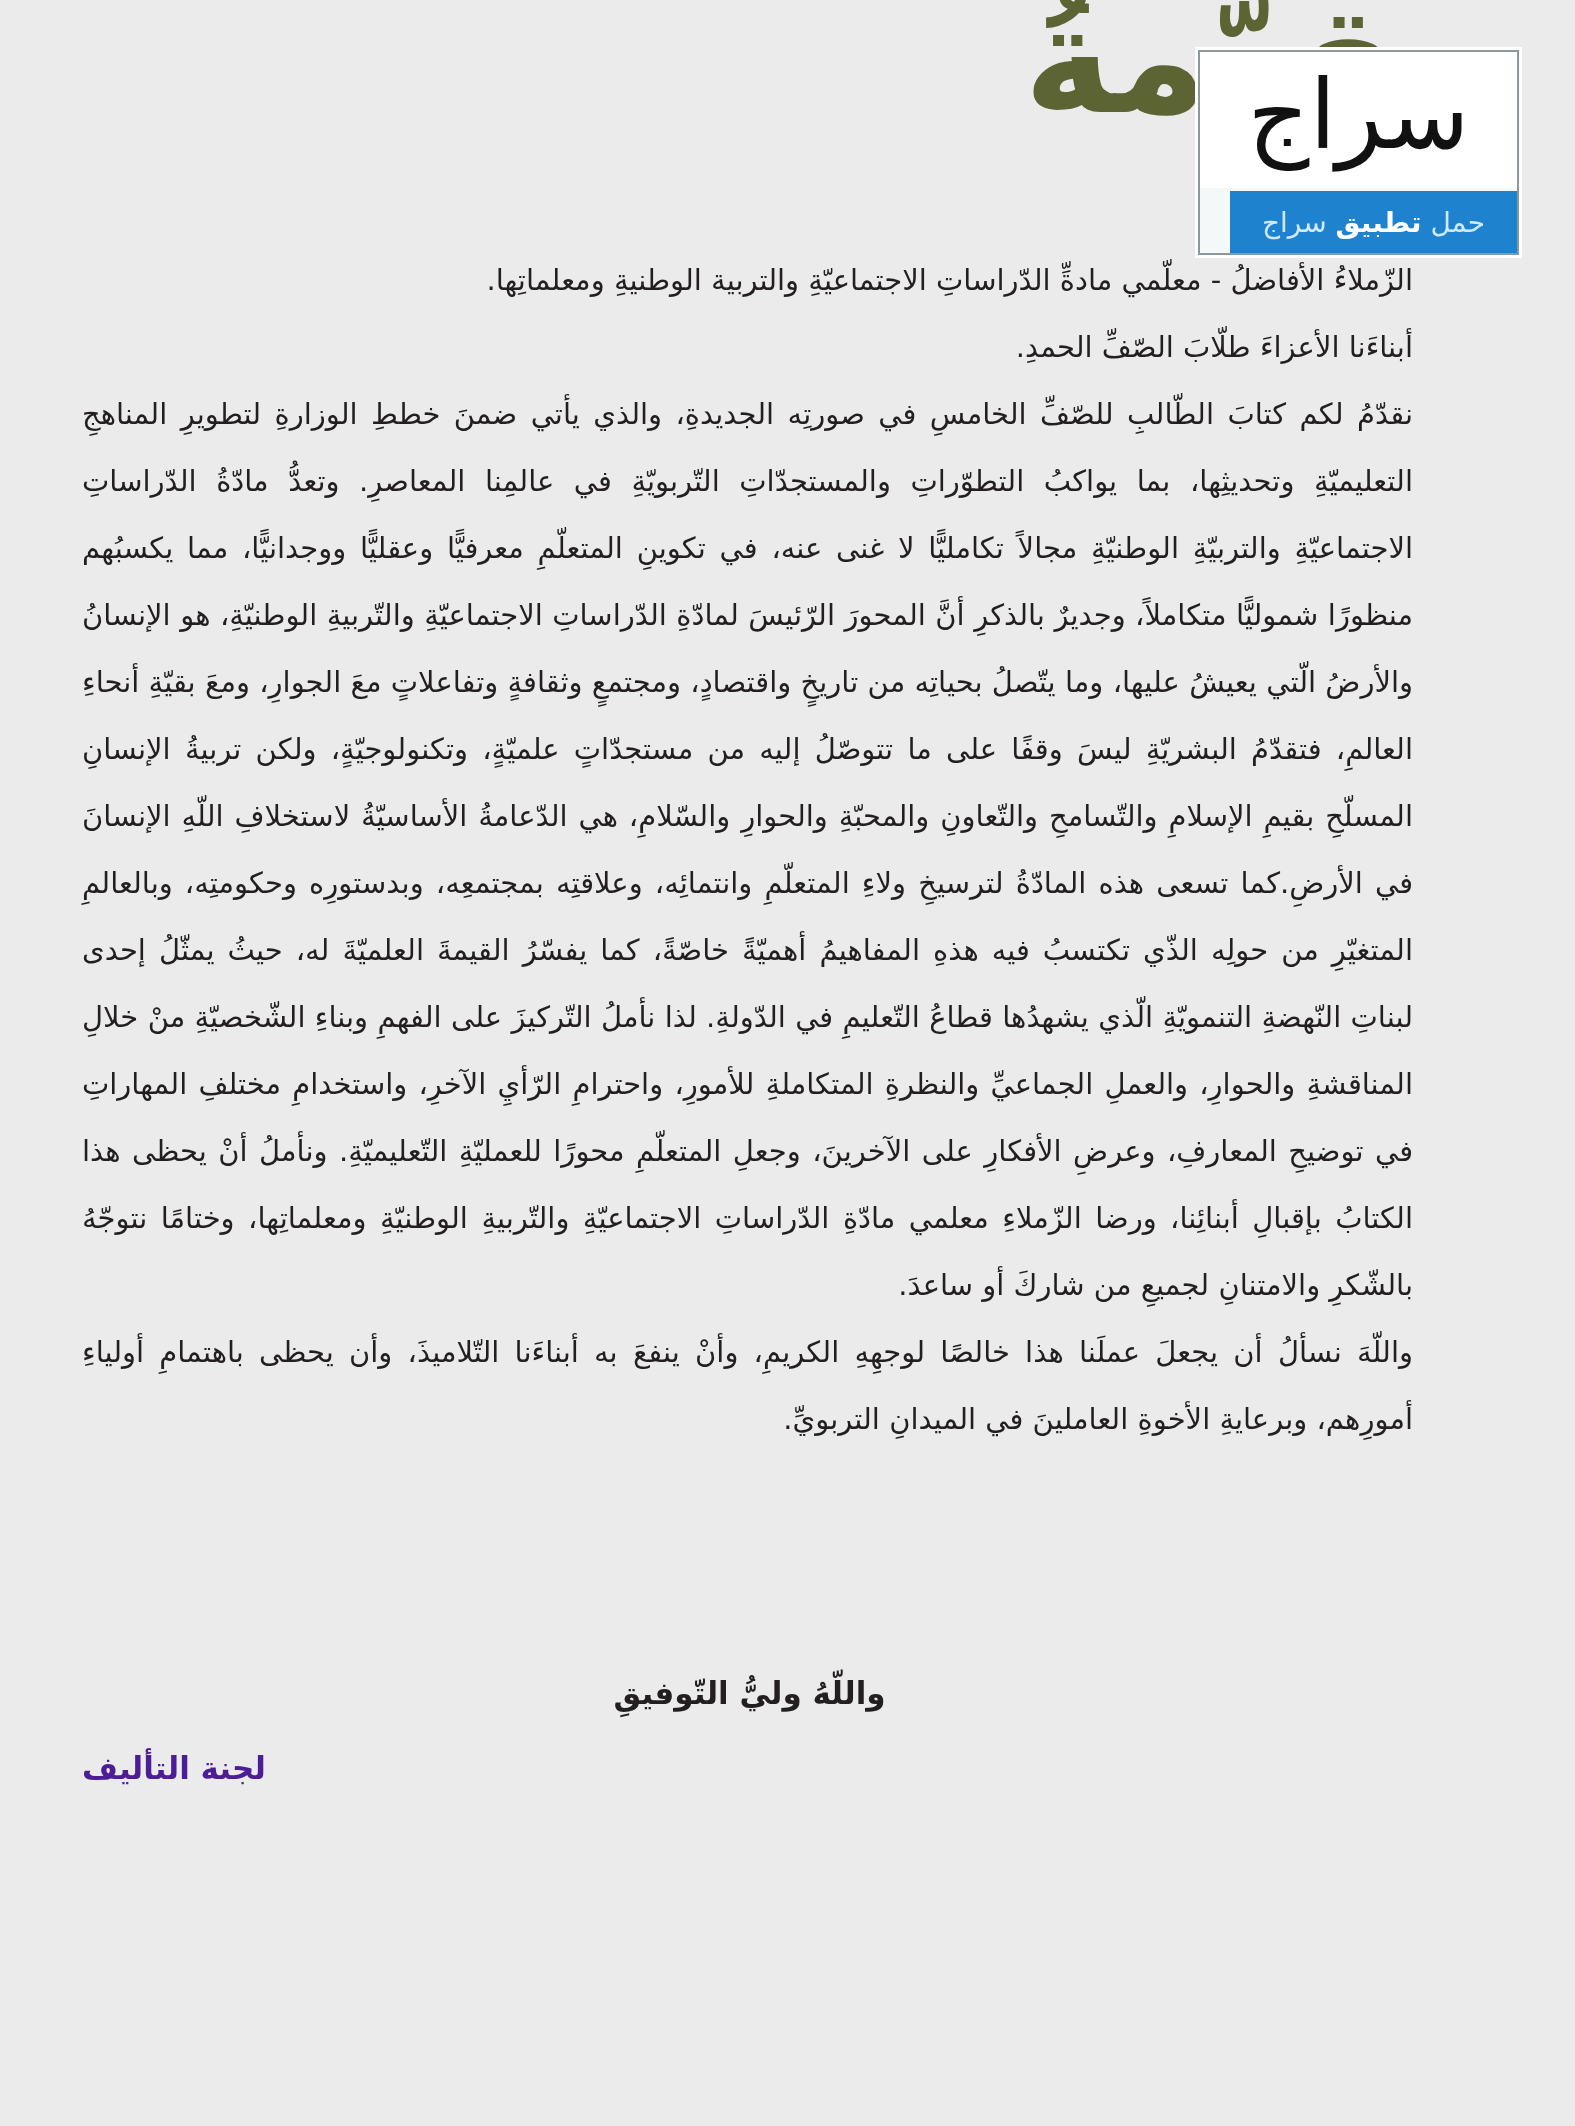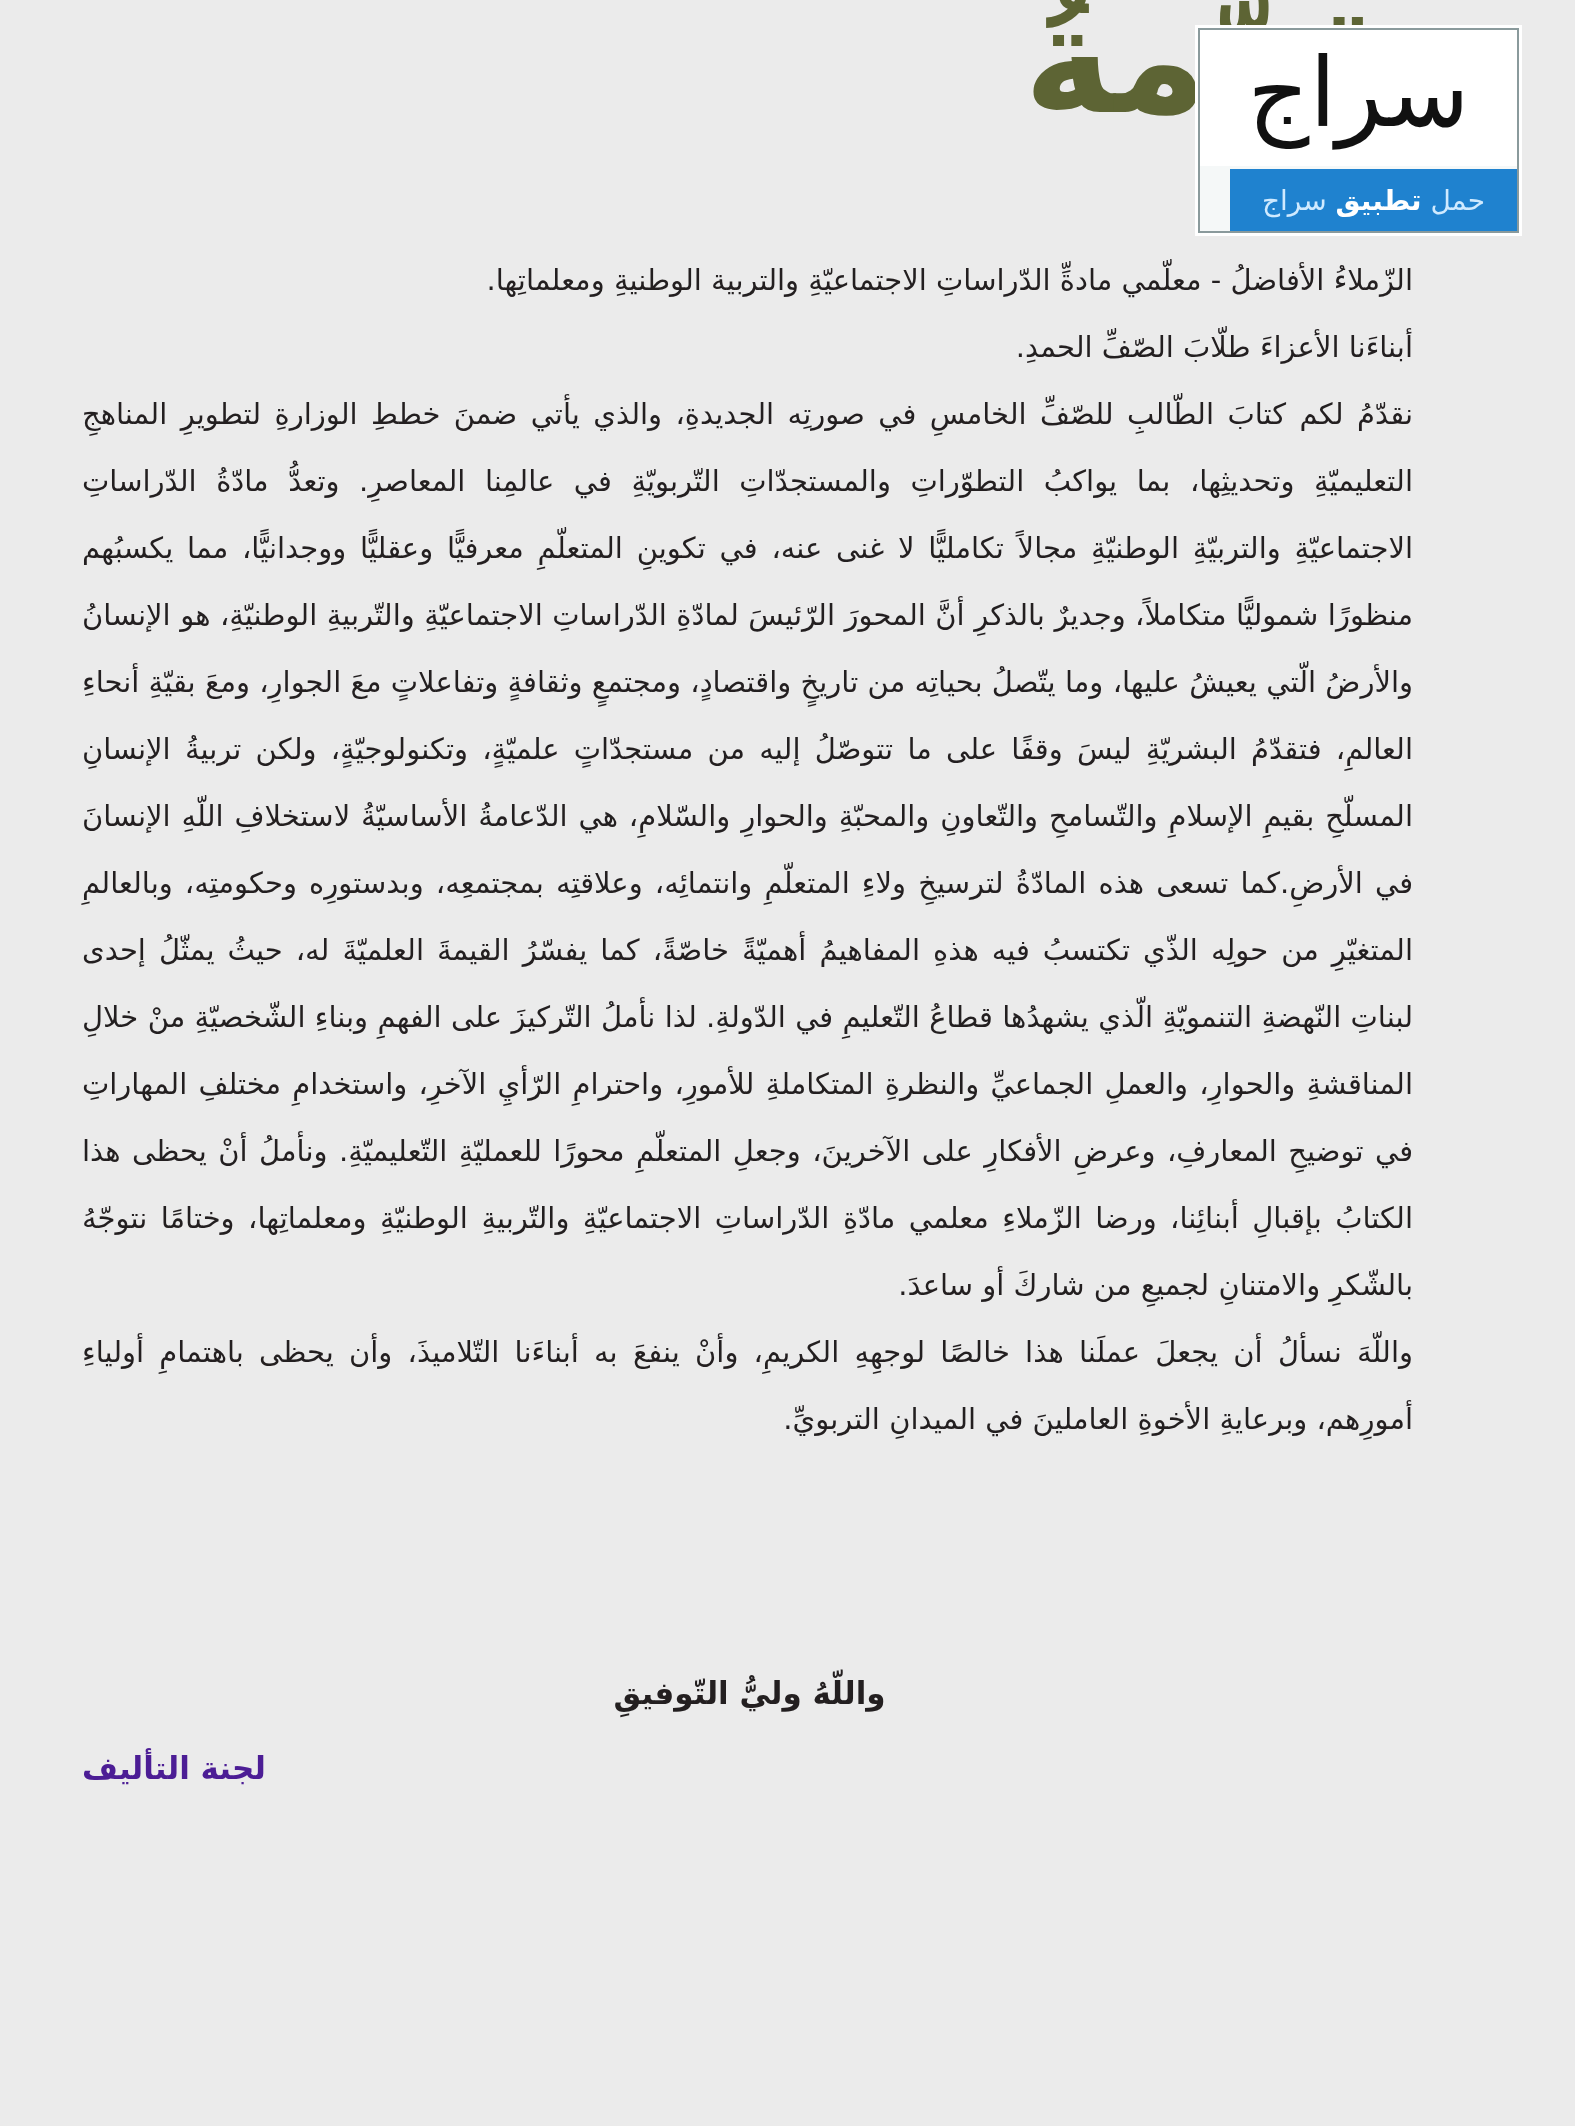--- a/index.html
+++ b/index.html
@@ -30,21 +30,21 @@
       font-family: "DejaVu Sans", sans-serif;
       font-weight: bold;
       font-size: 150px;
       line-height: 1.2;
       color: #5d6434;
       white-space: nowrap;
     }
     .logo {
       position: absolute;
       left: 1198px;
-      top: 28px;
+      top: 50px;
       width: 321px;
       height: 205px;
       background: #f5f8f8;
       box-shadow: 0 0 0 3px #ffffff;
       box-sizing: border-box;
       border: 2px solid #8a9a9c;
       overflow: hidden;
     }
     .logo-top {
       position: absolute;

